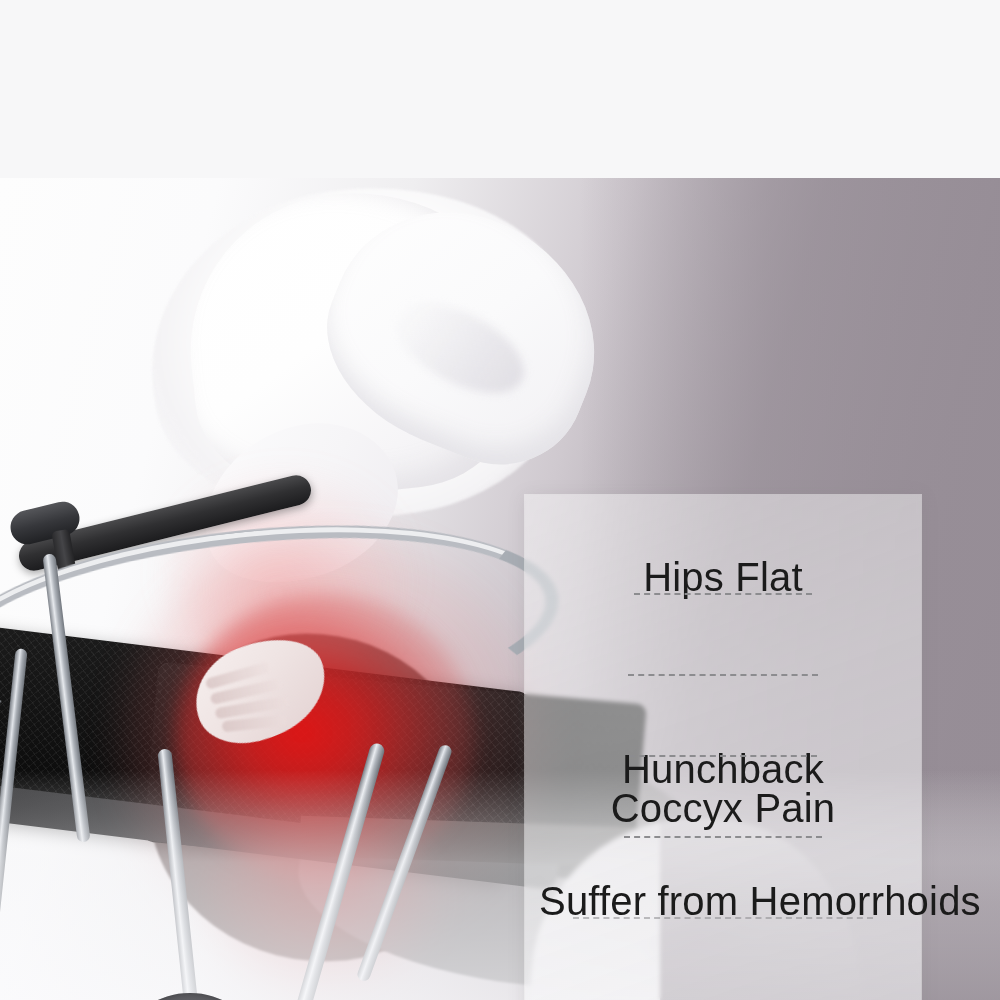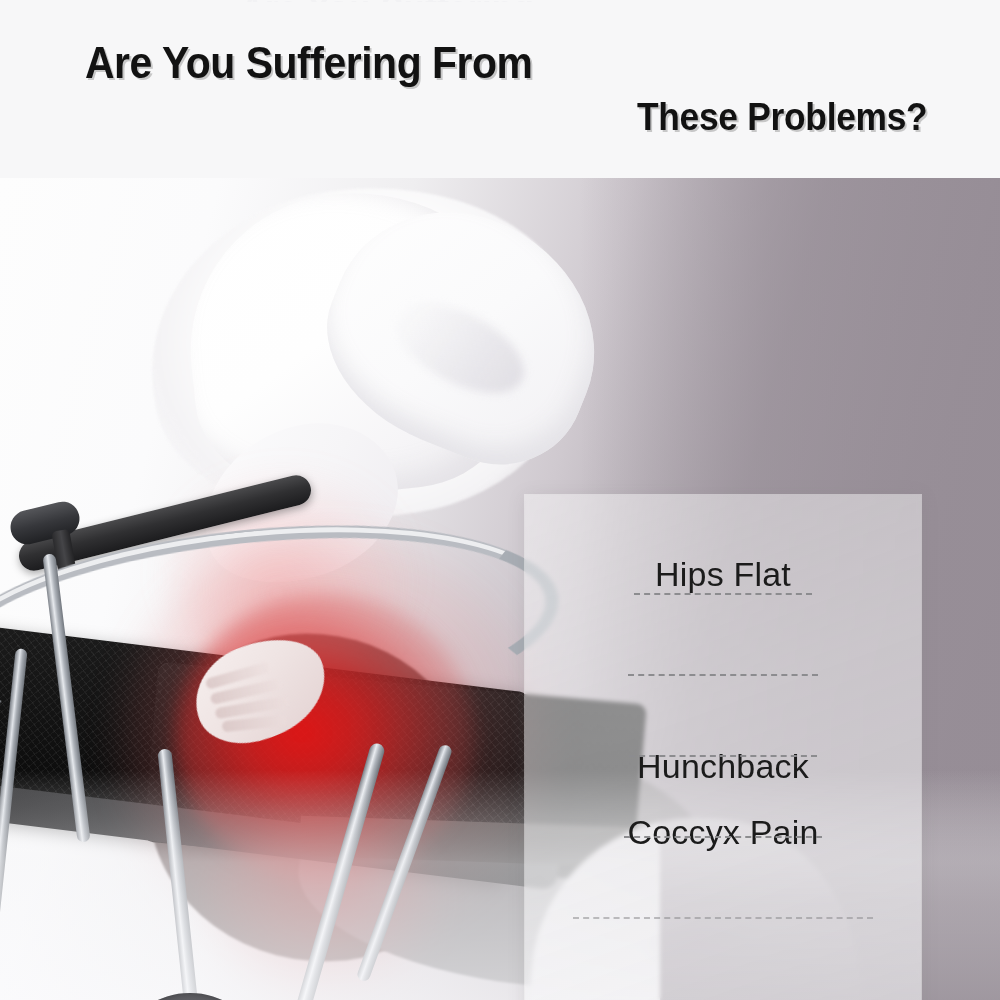--- a/index.html
+++ b/index.html
@@ -290,37 +290,37 @@
   }
   .panel-list {
     position:absolute; left:0; top:0; width:100%; height:100%;
   }
   .item {
     position:absolute; left:0; width:100%; text-align:center;
   }
   .item-text {
     display:inline-block;
     font-family:"Liberation Sans", sans-serif;
-    font-size:34px; color:#1b1b1b; font-weight:400;
+    font-size:40px; color:#1b1b1b; font-weight:400;
     letter-spacing:.2px; line-height:1;
     padding:0 14px;
     position:relative;
     white-space:nowrap;
   }
   .item-rule {
     position:absolute; left:50%; transform:translateX(-50%);
     border-top:2px dashed #8c8c8f;
     height:0;
   }
 
   
   .it0 { top:  62px; }
   .it1 { top: 143px; }
   .it2 { top: 224px; margin-top: 30px; }
-  .it3 { top: 320px; }
+  .it3 { top: 293px; }
   .it4 { top: 386px; }
 
   .ru0 { top:  98px; width:178px; }
   .ru1 { top: 179px; width:190px; }
   .ru2 { top: 260px; width:188px; }
   .ru3 { top: 341px; width:198px; }
   .ru4 { top: 422px; width:300px; opacity:.55; }
 </style>
 </head>
 <body>
@@ -396,26 +396,24 @@
         <div class="item it2">
           <span class="item-text">Hunchback</span>
         </div>
         <div class="item-rule ru2"></div>
 
         <div class="item it3">
           <span class="item-text">Coccyx Pain</span>
         </div>
         <div class="item-rule ru3"></div>
 
+        <div class="item it4">
+          <span class="item-text">Suffer from Hemorrhoids</span>
+        </div>
         <div class="item-rule ru4"></div>
 
       </div>
     </div>
 
   </div>
 
-  <div class="header">
-    <div class="header-clip">Are You Suffering</div>
-    <div class="h-line1">Are You Suffering From</div>
-    <div class="h-line2">These Problems?</div>
-  </div>
 
 </div>
 
 </body></html>

